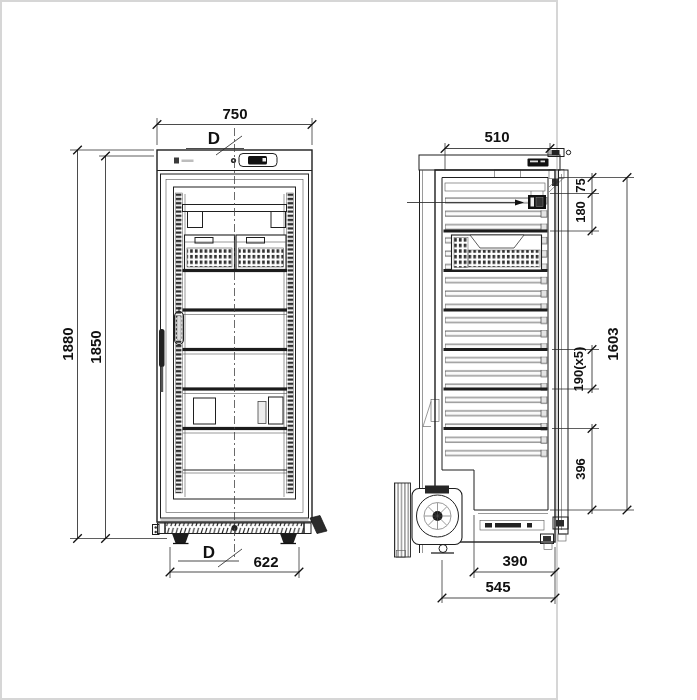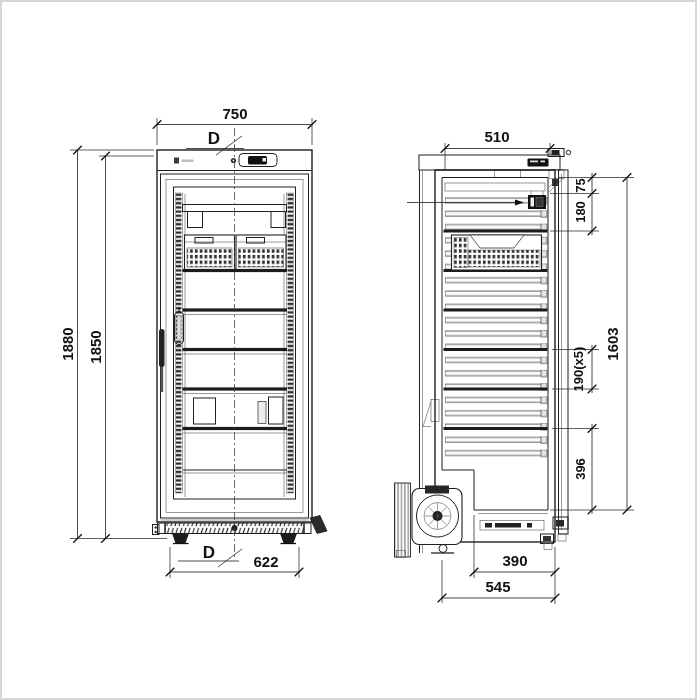--- a/index.html
+++ b/index.html
@@ -1,17 +1,17 @@
 <!DOCTYPE html>
 <html><head>
 <meta charset="utf-8">
 <style>
   html,body{margin:0;padding:0;background:#ffffff;}
   .canvas{
-    position:relative;width:697px;height:700px;box-sizing:border-box;
+    position:relative;width:558px;height:700px;box-sizing:border-box;
     background:#ffffff;border:2px solid #d6d6d6;
     font-family:"Liberation Sans", sans-serif;
   }
   svg{display:block;}
   .ln{stroke:#1f1f1f;fill:none;stroke-width:1;}
   .ln2{stroke:#1f1f1f;fill:none;stroke-width:1.4;}
   .fine{stroke:#555;fill:none;stroke-width:.6;}
   .dim{stroke:#2a2a2a;fill:none;stroke-width:.85;}
   .ext{stroke:#2a2a2a;fill:none;stroke-width:.75;}
   .dark{fill:#1c1c1c;stroke:none;}

